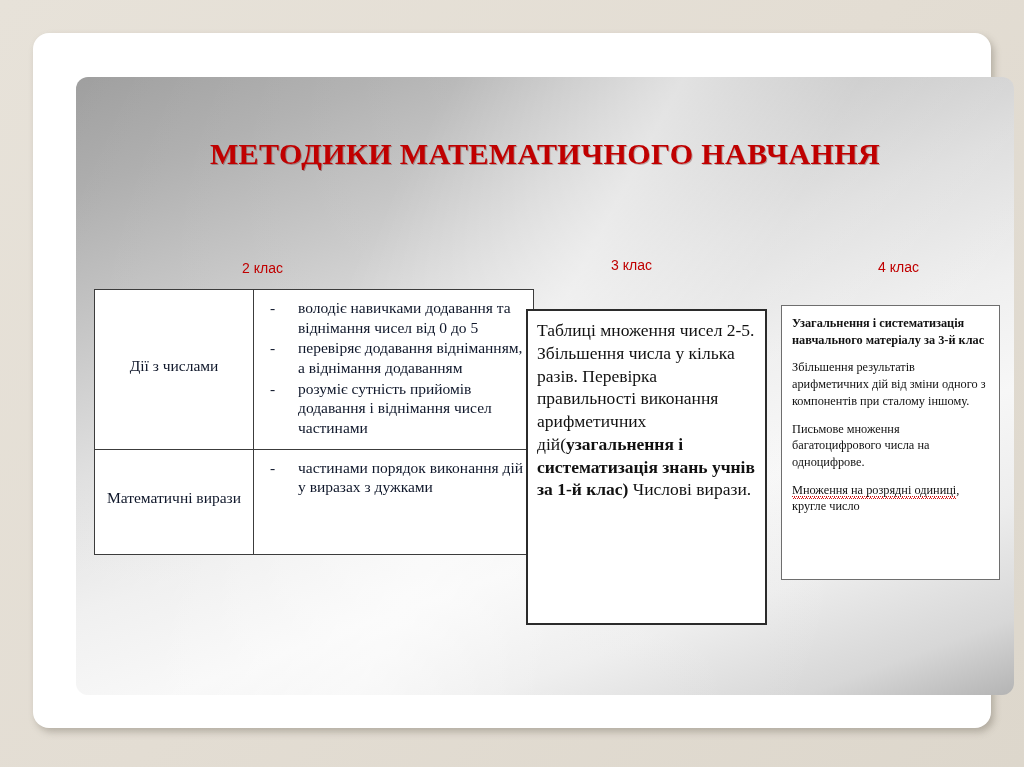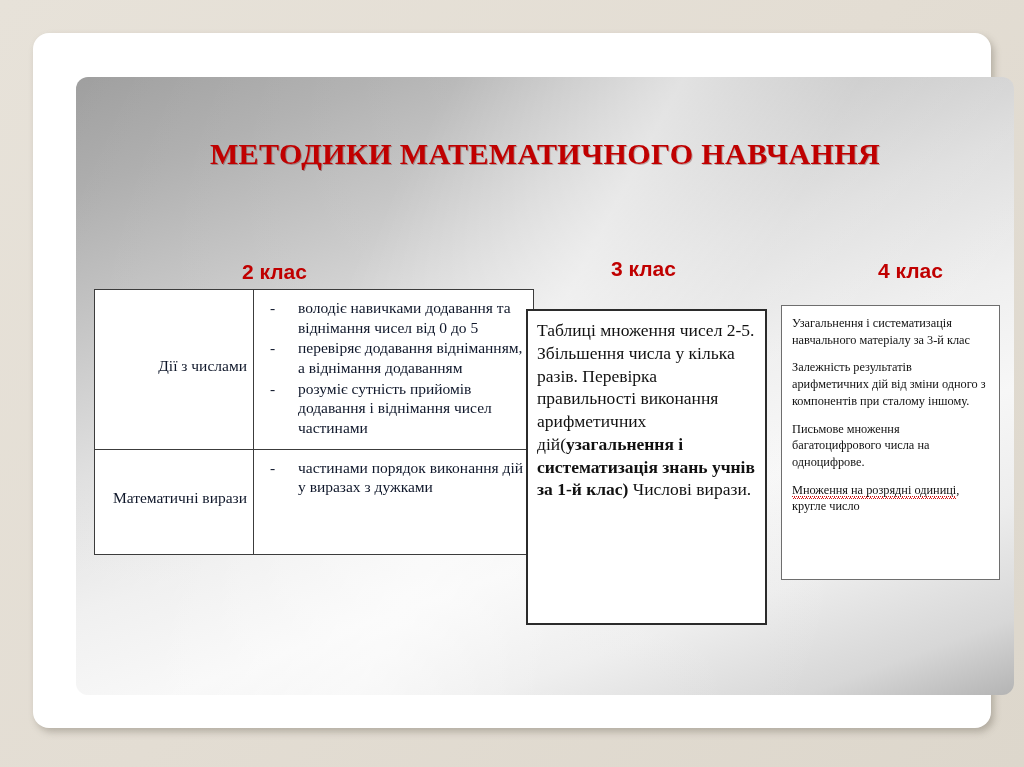--- a/index.html
+++ b/index.html
@@ -78,22 +78,22 @@
     font-size: 30px;
     letter-spacing: 0.4px;
     color: #c00000;
     text-shadow: 1px 1px 0 rgba(90,0,0,0.30);
   }
 
   
   .class-label {
     position: absolute;
     font-family: "Liberation Sans", sans-serif;
-    font-weight: bold;
-    font-size: 21px;
+    font-weight: normal;
+    font-size: 14px;
     color: #c00000;
     white-space: nowrap;
   }
   .class-label.c2 { left: 166px; top: 183px; }
   .class-label.c3 { left: 535px; top: 180px; }
   .class-label.c4 { left: 802px; top: 182px; }
 
   
   .grade2-table {
     position: absolute;
@@ -109,21 +109,21 @@
     border: 1px solid #3c3c3c;
     vertical-align: top;
     padding: 8px 6px 10px 6px;
     font-family: "Liberation Serif", serif;
     font-size: 15.5px;
     line-height: 1.27;
     color: #0f172a;
   }
   .grade2-table td.topic {
     width: 146px;
-    text-align: right;
+    text-align: center;
     vertical-align: middle;
     padding-top: 2px;
   }
   .grade2-table ul {
     margin: 0;
     padding: 0;
     list-style: none;
   }
   .grade2-table li {
     position: relative;
@@ -166,21 +166,21 @@
     background: #ffffff;
     border: 1px solid #6e6e6e;
     box-sizing: border-box;
     padding: 9px 8px 6px 10px;
     font-family: "Liberation Serif", serif;
     font-size: 12.3px;
     line-height: 1.36;
     color: #111111;
   }
   .grade4-box p { margin: 0 0 11px 0; }
-  .grade4-box p.heading { font-weight: normal; }
+  .grade4-box p.heading { font-weight: bold; }
   .grade4-box p:last-child { margin-bottom: 0; }
 
   
   .spell {
     background-image: repeating-linear-gradient(
         125deg,
         #d21a1a 0px, #d21a1a 1px,
         rgba(0,0,0,0) 1px, rgba(0,0,0,0) 2.1px);
     background-repeat: repeat-x;
     background-size: 4px 3px;
@@ -226,20 +226,20 @@
           </tr>
         </tbody>
       </table>
 
       <div class="grade3-box">
         <span>Таблиці множення чисел 2-5. Збільшення числа у кілька разів. Перевірка правильності виконання арифметичних дій(</span><span class="bold">узагальнення і систематизація знань учнів за 1-й клас)</span><span> Числові вирази.</span>
       </div>
 
       <div class="grade4-box">
         <p class="heading">Узагальнення і систематизація навчального матеріалу за 3-й клас</p>
-        <p>Залежність результатів арифметичних дій від зміни одного з компонентів при сталому іншому.</p>
+        <p>Збільшення результатів арифметичних дій від зміни одного з компонентів при сталому іншому.</p>
         <p>Письмове множення багатоцифрового числа на одноцифрове.</p>
         <p><span class="spell">Множення на розрядні одиниці</span><span>, кругле число</span></p>
       </div>
 
     </div>
   </div>
 </div>
 
 </body></html>

